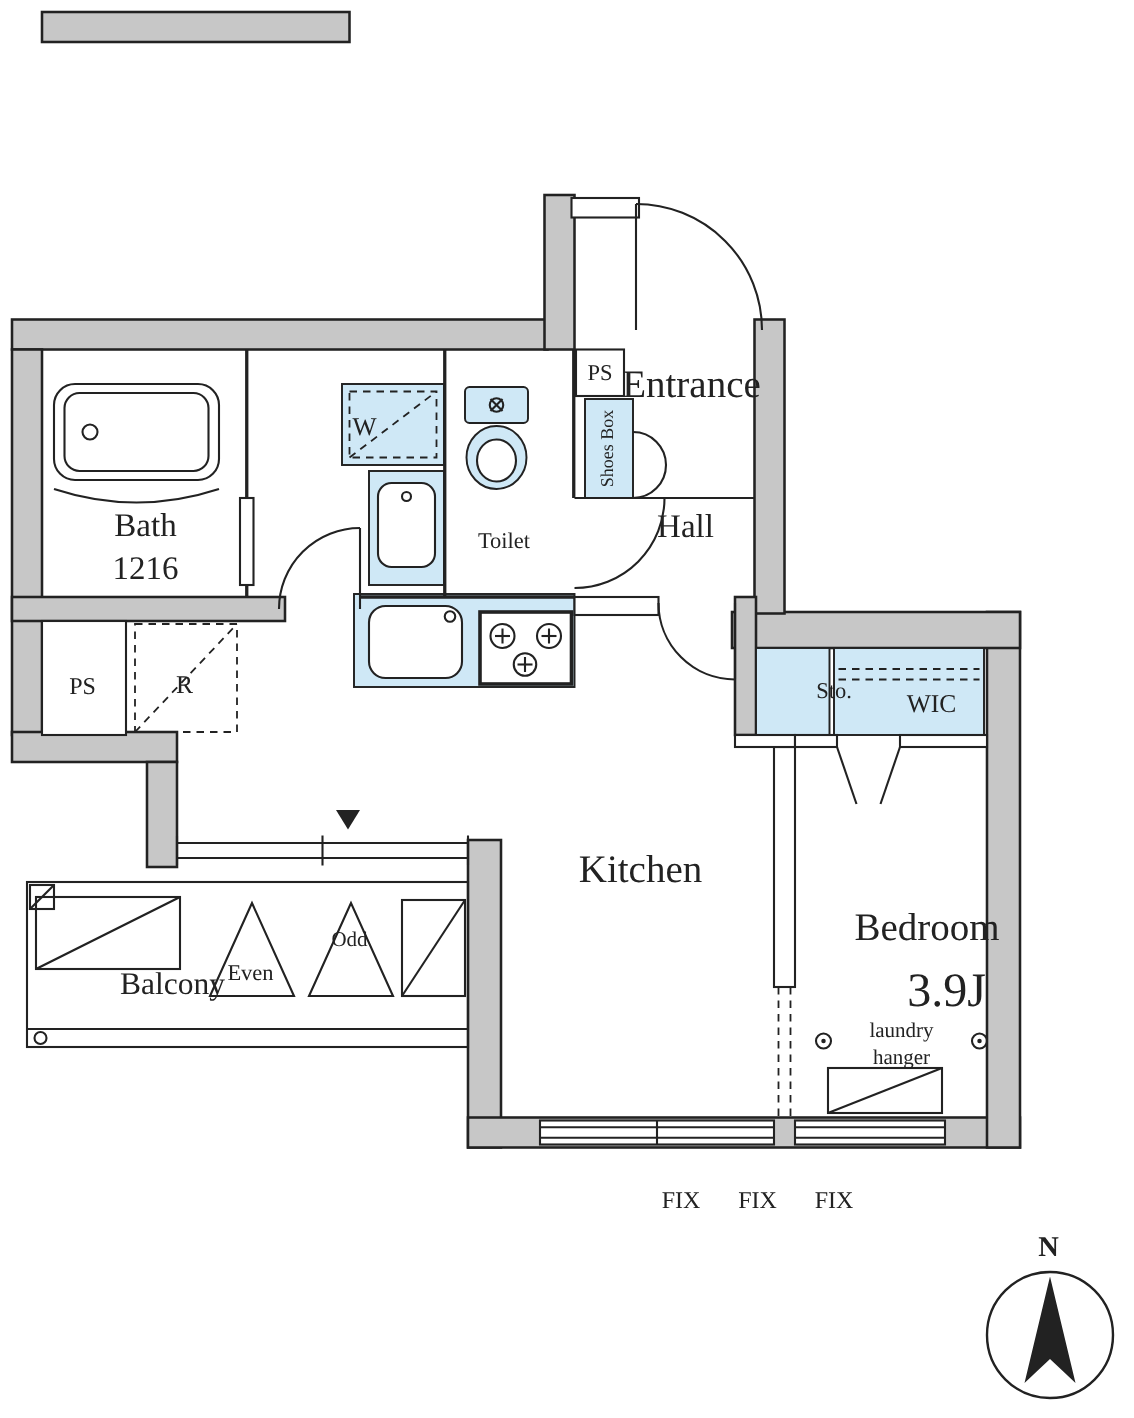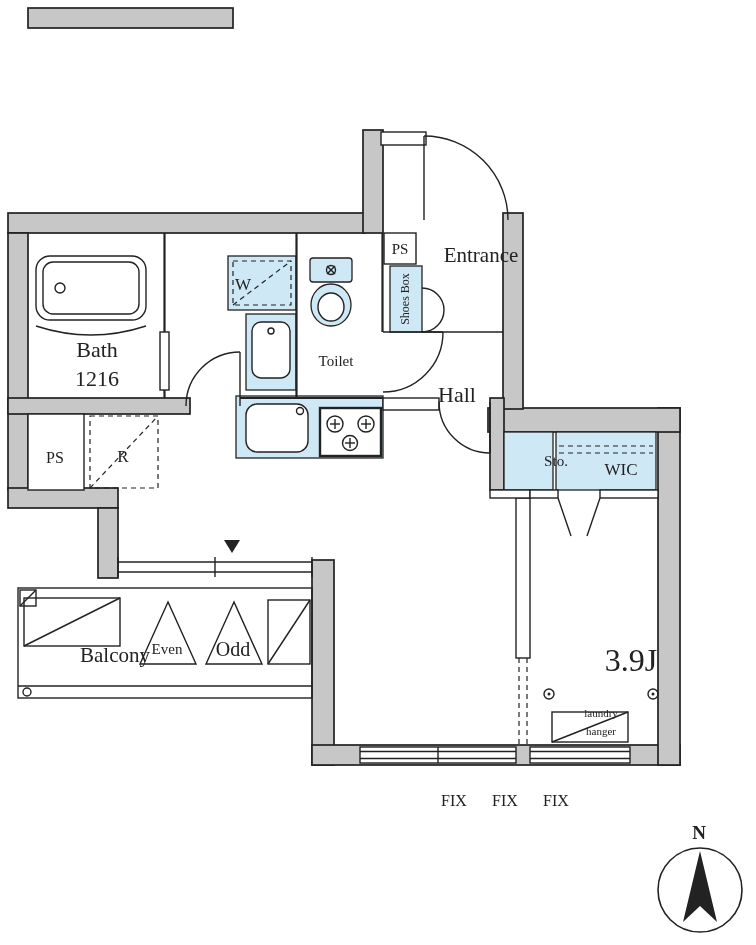--- a/index.html
+++ b/index.html
@@ -207,41 +207,43 @@
     </g>
   </svg>
 
   <div class="lbl stack" style="left:97px;top:364px;font-size:22px;line-height:29px;text-align:center;">
     <span>Bath</span>
     <span>1216</span>
   </div>
   <div class="lbl" style="left:243px;top:285px;font-size:17px;">W</div>
   <div class="lbl" style="left:336px;top:361px;font-size:15px;">Toilet</div>
   <div class="lbl" style="left:400px;top:249px;font-size:15px;">PS</div>
-  <div class="lbl" style="left:461px;top:256px;font-size:21px;margin-left:20px;">Entrance</div>
+  <div class="lbl" style="left:461px;top:256px;font-size:26px;">Entrance</div>
   <div class="lbl rot" style="left:405px;top:299px;font-size:12px;">Shoes Box</div>
-  <div class="lbl" style="left:457px;top:351px;font-size:22px;margin-top:44px;">Hall</div>
+  <div class="lbl" style="left:457px;top:351px;font-size:22px;">Hall</div>
   <div class="lbl" style="left:55px;top:458px;font-size:16px;">PS</div>
   <div class="lbl" style="left:123px;top:457px;font-size:17px;">R</div>
   <div class="lbl" style="left:528px;top:461px;font-size:15px;margin-left:28px;">Sto.</div>
   <div class="lbl" style="left:621px;top:470px;font-size:17px;">WIC</div>
 
   <div class="lbl stack" style="left:427px;top:580px;font-size:26px;line-height:46px;">
+    <span>Kitchen</span>
   </div>
 
+  <div class="lbl" style="left:618px;top:618px;font-size:26px;">Bedroom</div>
   <div class="lbl" style="left:631px;top:660px;font-size:32px;font-family:Liberation Serif, serif;">3.9J</div>
 
-  <div class="lbl stack" style="left:601px;top:722px;font-size:11px;line-height:18px;">
+  <div class="lbl stack" style="left:601px;top:697px;font-size:14px;line-height:18px;">
     <span>laundry</span>
     <span>hanger</span>
   </div>
 
   <div class="lbl" style="left:84px;top:656px;font-size:21px;margin-left:31px;">Balcony</div>
   <div class="lbl" style="left:167px;top:649px;font-size:15px;">Even</div>
-  <div class="lbl" style="left:233px;top:649px;font-size:20px;">Odd</div>
+  <div class="lbl" style="left:233px;top:628px;font-size:14px;">Odd</div>
 
   <div class="lbl" style="left:454px;top:801px;font-size:16px;">FIX</div>
   <div class="lbl" style="left:505px;top:801px;font-size:16px;">FIX</div>
   <div class="lbl" style="left:556px;top:801px;font-size:16px;">FIX</div>
 
   <div class="lbl" style="left:699px;top:833px;font-size:19px;font-weight:bold;">N</div>
 
 </div>
 
 </body></html>

